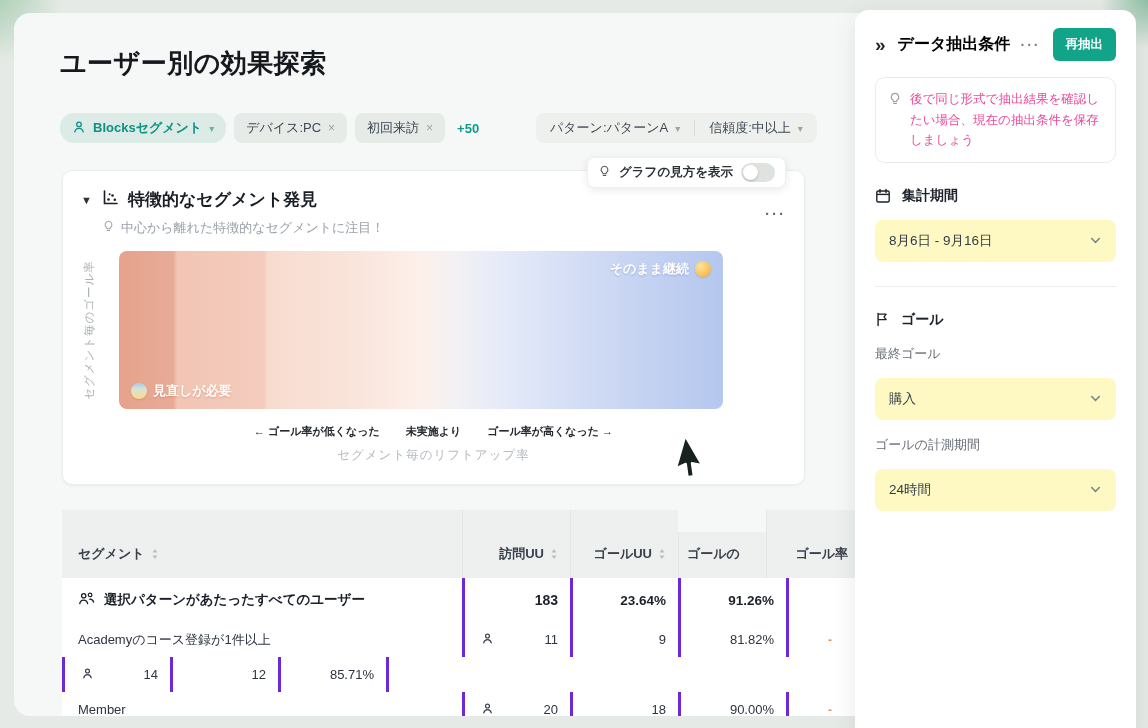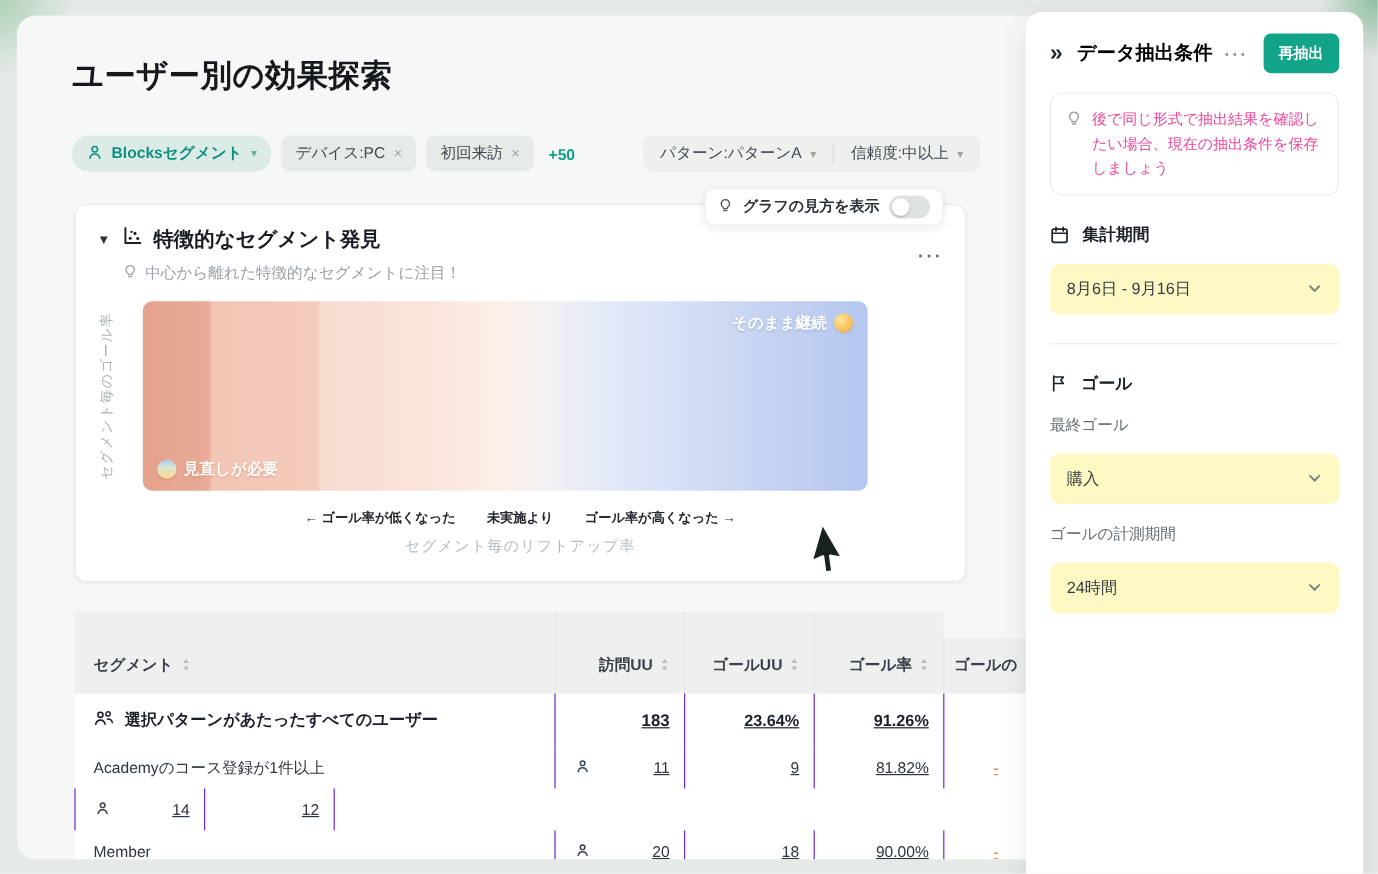--- a/index.html
+++ b/index.html
@@ -68,21 +68,21 @@
   .th:not(.c1){border-left:1px solid #e3e7e4;}
   .c1{width:400px;padding-left:16px;}
   .c2,.c3,.c4{width:108px;justify-content:flex-end;padding-right:12px;}
   .c5{width:88px;padding-left:8px;}
   .th.c5{height:46px;margin-top:22px;align-items:flex-end;}
   .sort{margin-left:6px;flex:none;}
   .tbody{background:#fff;}
   .tr{display:flex;height:35px;font-size:13px;color:#2c3440;}
   .tr.first{height:44px;font-weight:700;font-size:13.5px;color:#1b202a;}
   .td{display:flex;align-items:center;height:100%;}
-  .td:not(.c1){border-left:1px solid #6d28d9;text-decoration:underline;}
+  .td:not(.c1){border-left:3px solid #6d28d9;}
   .td.c1{gap:9px;}
   .td.c2{justify-content:space-between;padding:0 12px 0 16px;}
   .tr.first .td.c2{justify-content:flex-end;font-size:14px;}
   .td.c3,.td.c4{justify-content:flex-end;padding-right:12px;}
   .td.c5{justify-content:flex-end;padding-right:42px;color:#e8935a;font-size:12px;font-weight:700;}
 
   
   .sidebar{position:absolute;right:12px;top:10px;width:281px;height:730px;background:#fff;
     border-radius:14px;box-shadow:0 6px 24px rgba(30,50,40,.10);padding:18px 20px;z-index:10;}
   .sb-head{display:flex;align-items:center;}
@@ -217,29 +217,29 @@
               <path d="M4 11 1.5 7.5h5z" fill="#b7bec6"></path>
             </svg></span>
       </div>
       <div class="th c3">
         <span>ゴールUU</span>
         <span class="sort"><svg width="8" height="12" viewBox="0 0 8 12">
               <path d="M4 1 6.5 4.5h-5z" fill="#b7bec6"></path>
               <path d="M4 11 1.5 7.5h5z" fill="#b7bec6"></path>
             </svg></span>
       </div>
+      <div class="th c5">
+        <span>ゴールの</span>
+      </div>
       <div class="th c4">
         <span>ゴール率</span>
         <span class="sort"><svg width="8" height="12" viewBox="0 0 8 12">
               <path d="M4 1 6.5 4.5h-5z" fill="#b7bec6"></path>
               <path d="M4 11 1.5 7.5h5z" fill="#b7bec6"></path>
             </svg></span>
-      </div>
-      <div class="th c5">
-        <span>ゴールの</span>
       </div>
     </div>
     <div class="tbody">
 
       <div class="tr first">
         <div class="td c1">
           <span>
             <svg width="17" height="15" viewBox="0 0 18 16">
                 <circle cx="6" cy="5" r="2.3" fill="none" stroke="#1b202a" stroke-width="1.4"></circle>
                 <path d="M1.8 13.4c.5-2.4 2-3.7 4.2-3.7s3.7 1.3 4.2 3.7" fill="none" stroke="#1b202a" stroke-width="1.4" stroke-linecap="round"></path>
@@ -289,20 +289,23 @@
         <div class="td c2">
           <span><svg width="13" height="13" viewBox="0 0 16 16">
                 <circle cx="8" cy="5" r="2.4" fill="none" stroke="#39424e" stroke-width="1.5"></circle>
                 <path d="M3.4 13.5c.6-2.6 2.3-4 4.6-4s4 1.4 4.6 4" fill="none" stroke="#39424e" stroke-width="1.5" stroke-linecap="round"></path>
               </svg></span>
           <span>14</span>
         </div>
         <div class="td c3">
             <span>12</span>
           </div>
+        <div class="td c4">
+            <span>85.71%</span>
+          </div>
         <div class="td c5">
             <span></span>
           </div>
       </div>
 
       <div class="tr">
         <div class="td c1">
           <span>Member</span>
         </div>
         <div class="td c2">

